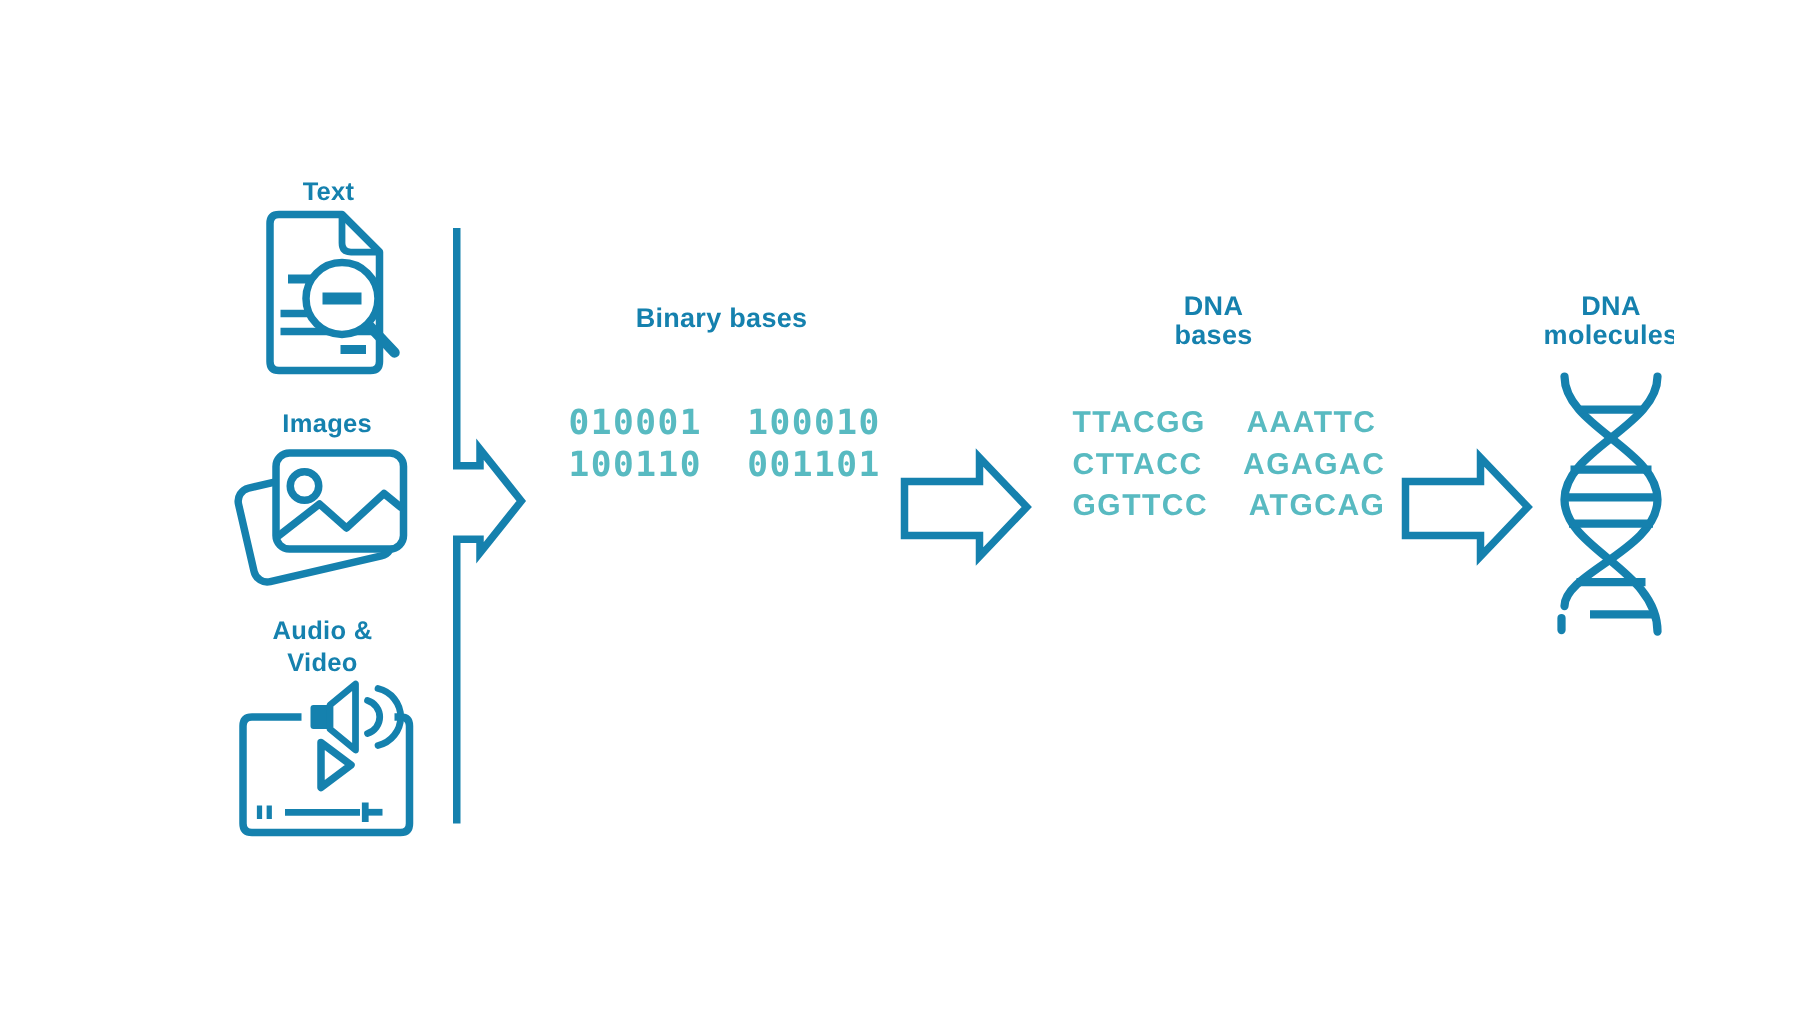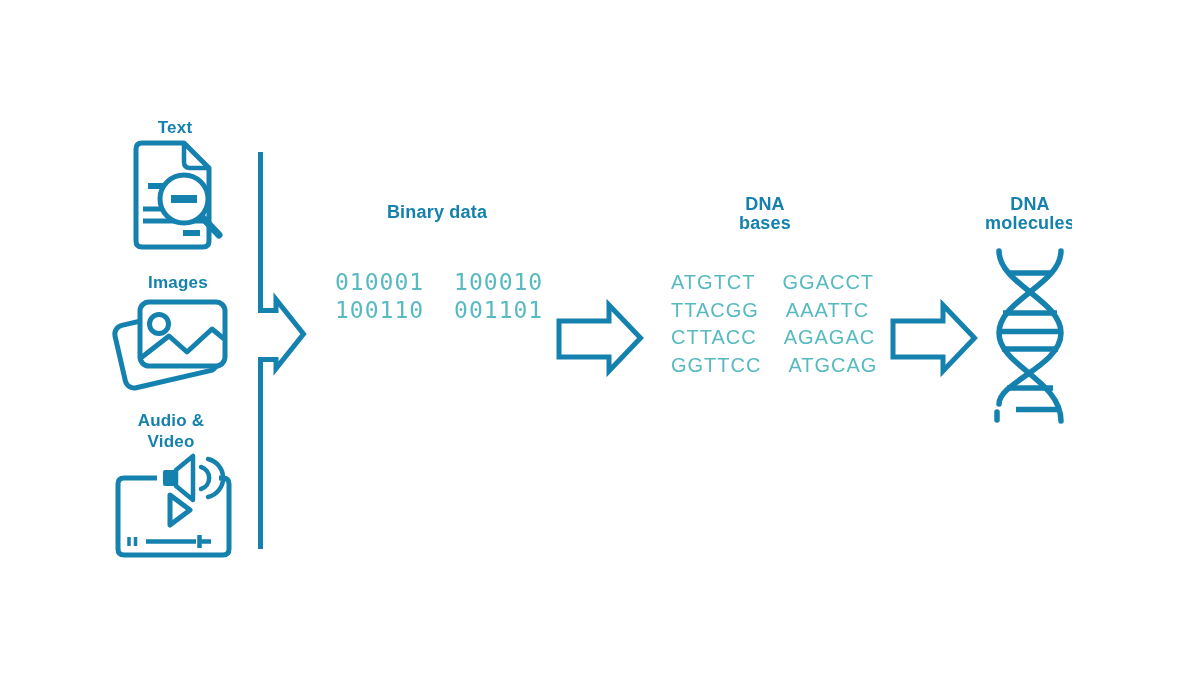--- a/index.html
+++ b/index.html
@@ -3,33 +3,33 @@
 <meta charset="utf-8">
 <style>
   :root{
     --primary:#1581AE;
     --data:#58BAC1;
     --bg:#FFFFFF;
   }
   html,body{margin:0;padding:0;background:var(--bg);}
   .canvas{
     position:relative;width:1072px;height:674px;background:var(--bg);
-    font-family:"Liberation Sans",sans-serif;overflow:hidden;
+    font-family:"Liberation Sans",sans-serif;overflow:hidden;margin-left:44px;
   }
   .art{position:absolute;left:0;top:0;}
   .sk{stroke:var(--primary);fill:none;}
   .skw{stroke:var(--primary);fill:#fff;}
   .fp{fill:var(--primary);stroke:none;}
   .label{
     position:absolute;color:var(--primary);font-weight:bold;text-align:center;
   }
   .src-label{font-size:17px;line-height:21px;letter-spacing:.2px;}
   .heading{font-size:18px;line-height:18.5px;letter-spacing:.2px;}
   .ln{display:block;}
-  .data-block{position:absolute;color:var(--data);font-weight:normal;}
+  .data-block{position:absolute;color:var(--data);font-weight:bold;}
   .bin{font-family:"DejaVu Sans Mono","Liberation Mono",monospace;
        font-size:23px;line-height:27.5px;letter-spacing:1px;}
   .dna{font-size:20px;line-height:27.5px;letter-spacing:1px;}
   .row{display:flex;}
   .bin .row{gap:30px;}
   .dna .row{gap:27px;}
   .cell{display:block;}
 </style>
 </head>
 <body>
@@ -92,51 +92,47 @@
       <path class="sk" stroke-width="5.5" d="M1002 349 H1058"></path>
       <path class="sk" stroke-width="5.5" d="M1007 388 H1053"></path>
       <path class="sk" stroke-width="5.5" d="M1016 409.5 H1058"></path>
       <path class="sk" stroke-width="5.5" stroke-linecap="round" d="M997 412 V420"></path>
     </g>
   </svg>
 
   <div class="label src-label" style="left:125px;top:117px;width:100px;">
     <span class="ln">Text</span>
   </div>
-  <div class="label src-label" style="left:128px;top:272px;width:100px;">
+  <div class="label src-label" style="left:104px;top:272px;width:100px;text-align:right;">
     <span class="ln">Images</span>
   </div>
   <div class="label src-label" style="left:121px;top:410px;width:100px;">
     <span class="ln">Audio &amp;</span>
     <span class="ln">Video</span>
   </div>
 
   <div class="label heading" style="left:357px;top:203px;width:160px;">
-    <span class="ln">Binary data</span>
+    <span class="ln">Binary bases</span>
   </div>
   <div class="data-block bin" style="left:335px;top:269px;">
     <div class="row">
       <span class="cell">010001</span>
       <span class="cell">100010</span>
     </div>
     <div class="row">
       <span class="cell">100110</span>
       <span class="cell">001101</span>
     </div>
   </div>
 
   <div class="label heading" style="left:715px;top:195px;width:100px;">
     <span class="ln">DNA</span>
     <span class="ln">bases</span>
   </div>
   <div class="data-block dna" style="left:671px;top:269px;">
-    <div class="row">
-      <span class="cell">ATGTCT</span>
-      <span class="cell">GGACCT</span>
-    </div>
     <div class="row">
       <span class="cell">TTACGG</span>
       <span class="cell">AAATTC</span>
     </div>
     <div class="row">
       <span class="cell">CTTACC</span>
       <span class="cell">AGAGAC</span>
     </div>
     <div class="row">
       <span class="cell">GGTTCC</span>

